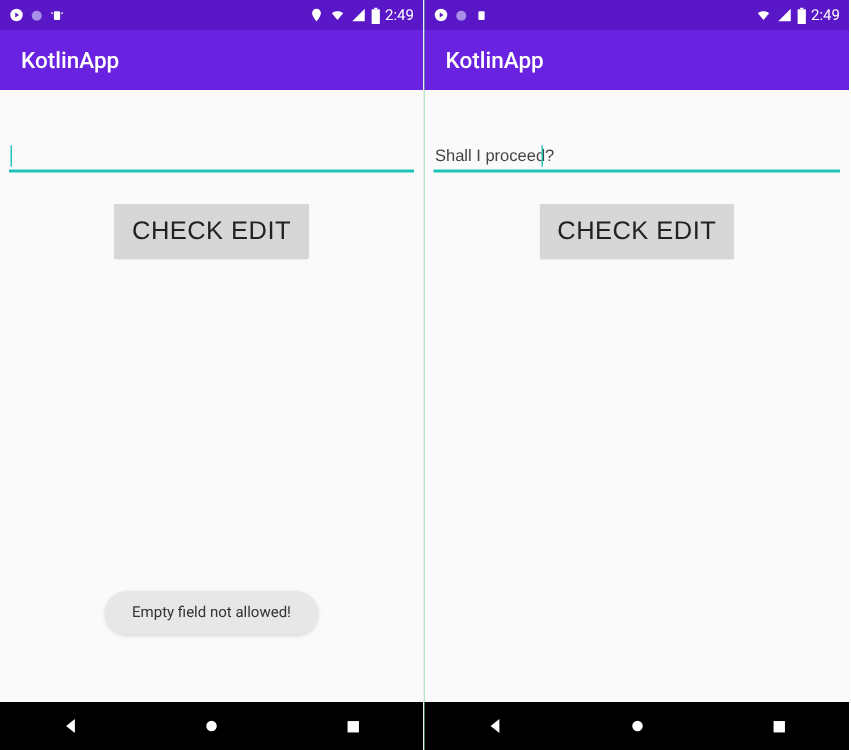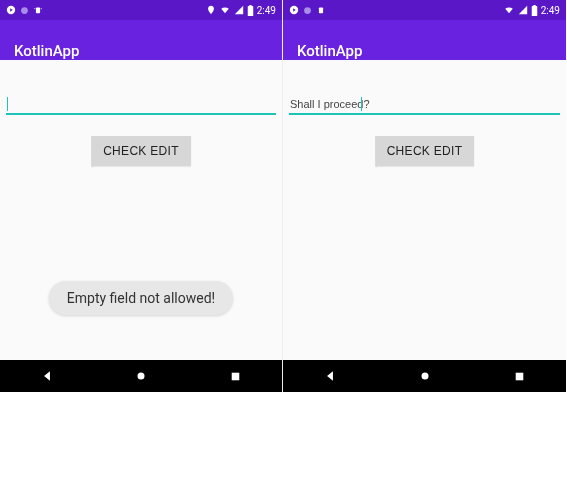--- a/index.html
+++ b/index.html
@@ -11,21 +11,21 @@
     overflow: hidden;
   }
   .wrap {
     display: flex;
     width: 567px;
     height: 500px;
     background: #fff;
   }
   .phone {
     width: 283px;
-    height: 392px;
+    height: 500px;
     background: #22c55e;
     position: relative;
     display: flex;
     flex-direction: column;
     border-right: 1px solid #eee;
   }
   .phone:last-child { border-right: none; }
   .statusbar {
     height: 20px;
     background: #5a17c7;
@@ -37,21 +37,21 @@
     font-size: 10px;
   }
   .status-left { display: flex; align-items: center; gap: 4px; }
   .status-right { display: flex; align-items: center; gap: 3px; }
   .status-icon { display: inline-flex; align-items: center; justify-content: center; }
   .appbar {
     height: 40px;
     background: #6822e0;
     color: #fff;
     display: flex;
-    align-items: flex-end;
+    align-items: center;
     padding: 0 14px;
     font-size: 15px;
     font-weight: 500;
   }
   .content {
     flex: 1;
     position: relative;
     background: #fafafa;
   }
   .edit-field {
@@ -74,34 +74,34 @@
     background: #1fc4b8;
   }
   .btn {
     position: absolute;
     top: 76px;
     left: 50%;
     transform: translateX(-50%);
     background: #d7d7d7;
     border: none;
     padding: 8px 12px;
-    font-size: 12px;
+    font-size: 17px;
     color: #222;
     letter-spacing: 0.3px;
     cursor: pointer;
     box-shadow: 0 1px 1px rgba(0,0,0,0.15);
   }
   .toast {
     position: absolute;
     bottom: 45px;
     left: 50%;
     transform: translateX(-50%);
     background: #e7e7e7;
     color: #333;
-    font-size: 14px;
+    font-size: 10px;
     padding: 9px 18px;
     border-radius: 18px;
     white-space: nowrap;
     box-shadow: 0 1px 3px rgba(0,0,0,0.15);
   }
   .navbar {
     height: 32px;
     background: #000;
     display: flex;
     align-items: center;

